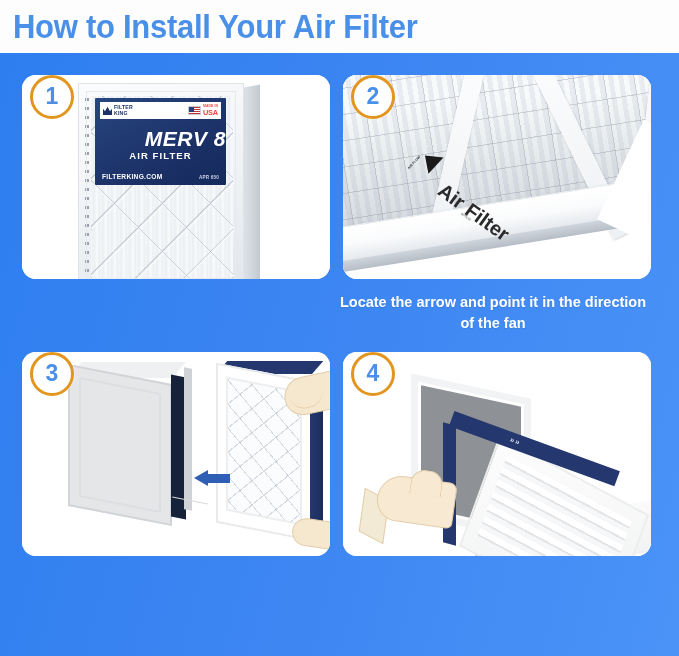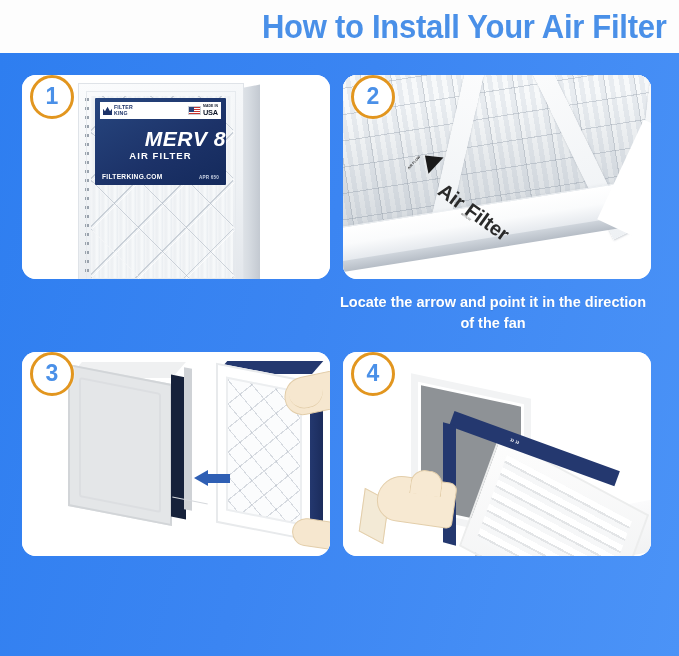--- a/index.html
+++ b/index.html
@@ -22,21 +22,21 @@
   }
 
   
   .header {
     position: absolute;
     left: 0; top: 0;
     width: 679px; height: 53px;
     background: #fdfdfd;
     display: flex;
     align-items: center;
-    justify-content: flex-end;
+    justify-content: flex-start;
   }
   .header-title {
     font-family: "Liberation Sans Narrow", "Liberation Sans", sans-serif;
     font-weight: bold;
     font-size: 33px;
     letter-spacing: -0.3px;
     color: #4a90e8;
     transform: scaleX(0.94);
     white-space: nowrap;
   }
@@ -209,21 +209,21 @@
         #c8332e 56% 70%, #ffffff 70% 84%, #c8332e 84% 100%);
     position: relative;
     border: 0.4px solid #c9ced6;
   }
   .usa-flag::before {
     content: "";
     position: absolute; left: 0; top: 0;
     width: 5.5px; height: 5px;
     background: #2a4178;
   }
-  .usa-txt { line-height: 1; color: #0f172a; }
+  .usa-txt { line-height: 1; color: #ef4444; }
   .usa-made { font-size: 3.4px; font-weight: bold; letter-spacing: 0.1px; }
   .usa-big  { font-size: 7.4px; font-weight: bold; letter-spacing: -0.2px; }
 
   .f1-merv {
     position: absolute;
     left: 0; right: 0; top: 30px;
     text-align: right;
     font-family: "Liberation Sans Narrow", "Liberation Sans", sans-serif;
     font-weight: bold;
     font-size: 21px;

